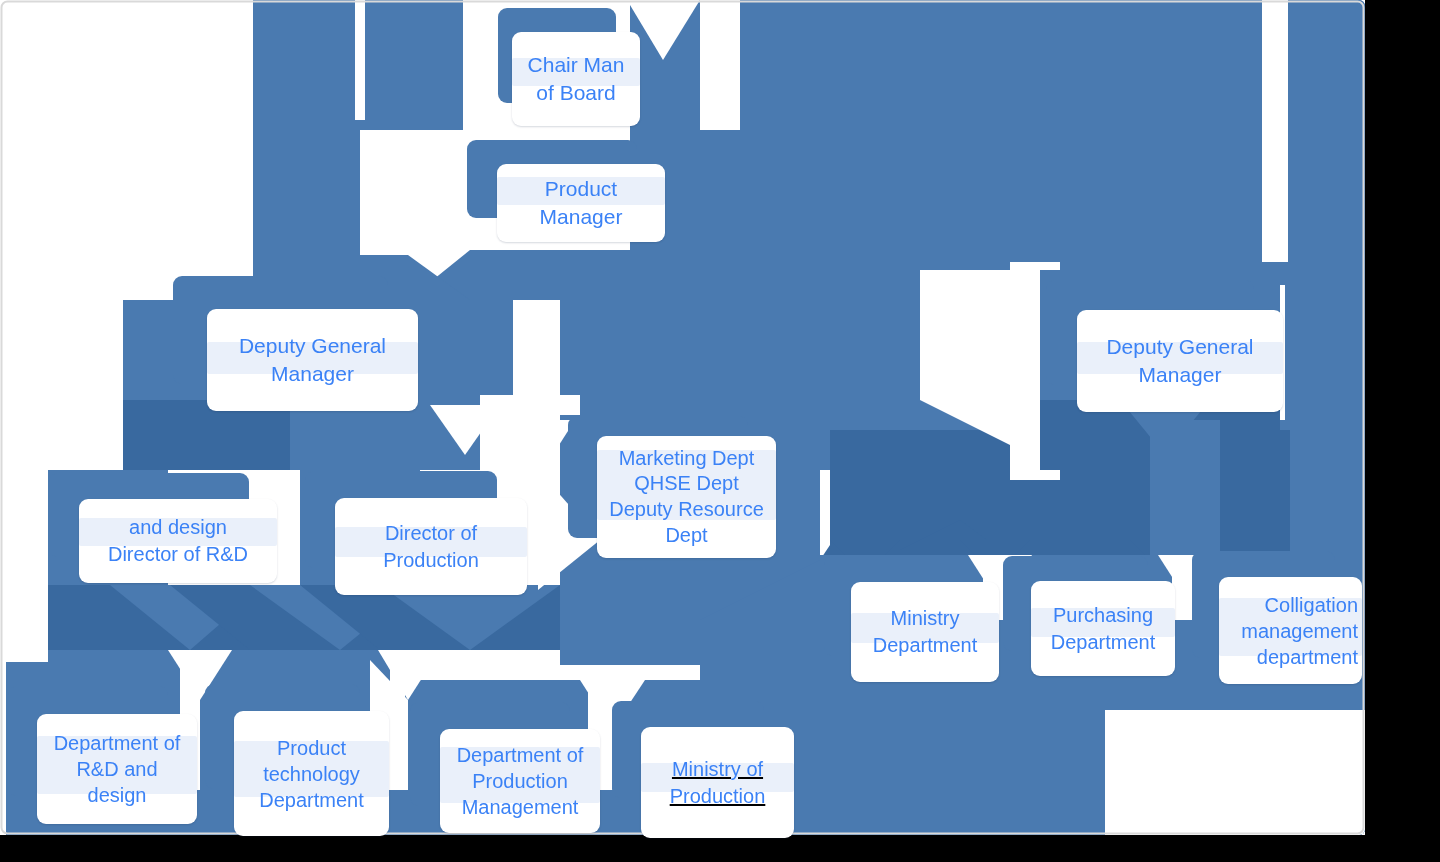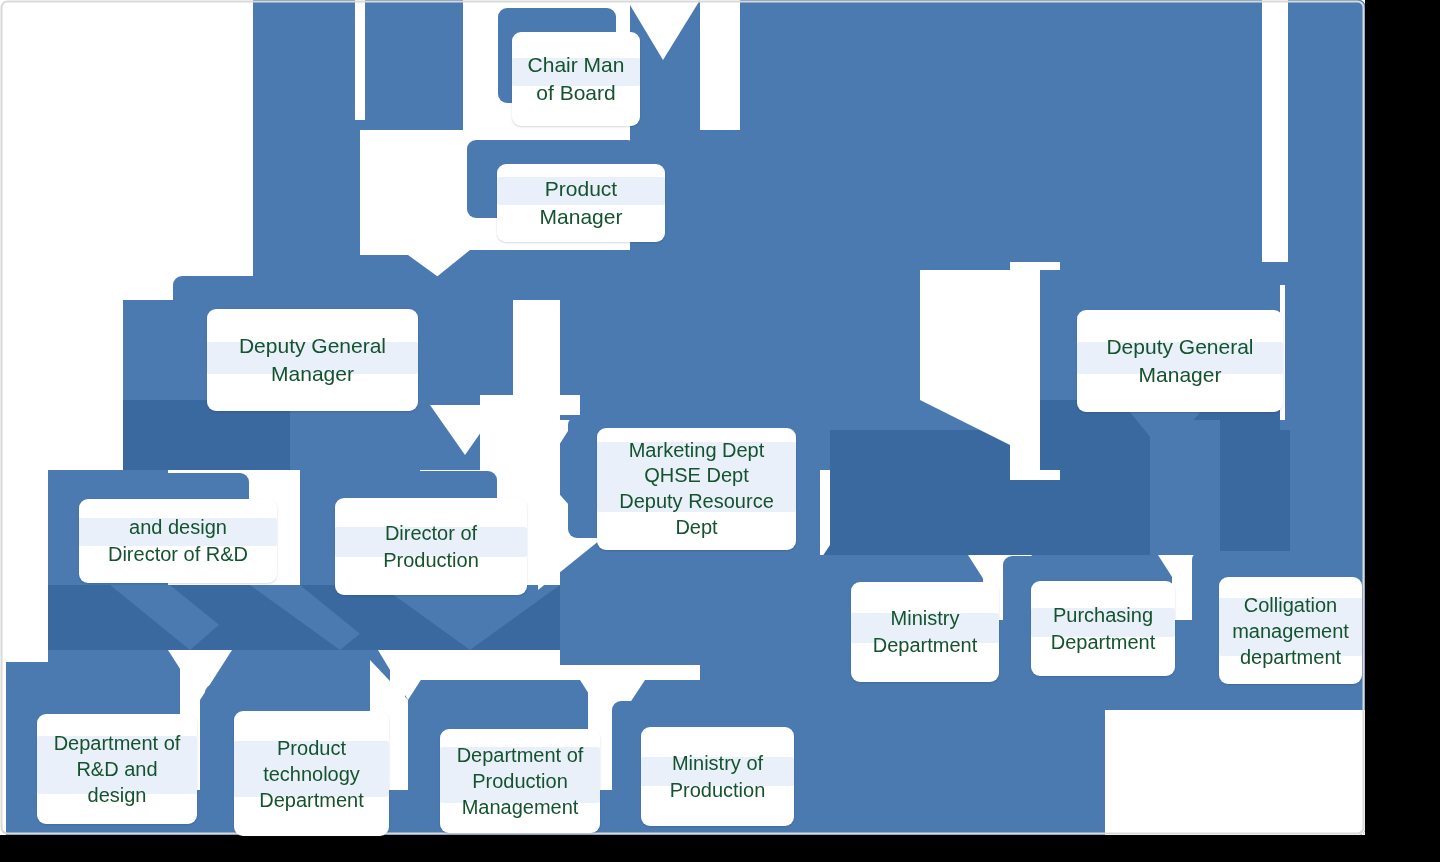--- a/index.html
+++ b/index.html
@@ -22,21 +22,21 @@
     background:#ffffff;
     border-radius:9px;
     box-shadow:0 1px 2px rgba(20,40,70,.18);
     display:flex;align-items:center;justify-content:center;
     overflow:hidden;
   }
   .node .face .txtwrap{
     position:relative;
     width:100%;
     text-align:center;
-    color:#14532d;
+    color:#3b82f6;
     line-height:1.33;
     padding:0 4px;
     box-sizing:border-box;
   }
   .node .face .hl{
     position:absolute;
     left:0;top:0;right:0;
     background:#eaf0fa;
     border-radius:2px;
   }
@@ -229,21 +229,21 @@
       <div class="txtwrap">
         <span class="hl" style="height:30px;top:7px;"></span>
         <span class="txt">Director of</span>
         <span class="txt">Production</span>
       </div>
     </div>
   </div>
 
   <div class="node" style="left:568px;top:416px;width:208px;height:150px;">
     <div class="plate" style="width:180px;height:122px;"></div>
-    <div class="face tiny" style="left:29px;top:12px;width:199px;height:122px;justify-content:flex-end;">
+    <div class="face tiny" style="left:29px;top:20px;width:179px;height:122px;justify-content:flex-end;">
       <div class="txtwrap" style="line-height:1.28;">
         <span class="hl" style="height:70px;top:4px;"></span>
         <span class="txt">Marketing Dept</span>
         <span class="txt">QHSE Dept</span>
         <span class="txt">Deputy Resource</span>
         <span class="txt">Dept</span>
       </div>
     </div>
   </div>
 
@@ -265,21 +265,21 @@
         <span class="hl" style="height:29px;top:6px;"></span>
         <span class="txt">Purchasing</span>
         <span class="txt">Department</span>
       </div>
     </div>
   </div>
 
   <div class="node" style="left:1192px;top:551px;width:170px;height:133px;">
     <div class="plate" style="width:143px;height:107px;"></div>
     <div class="face tiny" style="left:27px;top:26px;width:143px;height:107px;">
-      <div class="txtwrap" style="line-height:1.3;">
+      <div class="txtwrap" style="line-height:1.3;text-align:right;">
         <span class="hl" style="height:58px;top:6px;"></span>
         <span class="txt">Colligation</span>
         <span class="txt">management</span>
         <span class="txt">department</span>
       </div>
     </div>
   </div>
 
   <div class="node" style="left:8px;top:686px;width:190px;height:138px;">
     <div class="plate" style="width:160px;height:110px;"></div>
@@ -312,21 +312,21 @@
         <span class="hl" style="height:56px;top:5px;"></span>
         <span class="txt">Department of</span>
         <span class="txt">Production</span>
         <span class="txt">Management</span>
       </div>
     </div>
   </div>
 
   <div class="node" style="left:612px;top:701px;width:182px;height:123px;">
     <div class="plate" style="width:152px;height:97px;"></div>
-    <div class="face tiny" style="left:29px;top:26px;width:153px;height:99px;">
+    <div class="face tiny" style="left:29px;top:26px;width:153px;height:111px;text-decoration:underline;">
       <div class="txtwrap">
         <span class="hl" style="height:29px;top:7px;"></span>
         <span class="txt">Ministry of</span>
         <span class="txt">Production</span>
       </div>
     </div>
   </div>
 
 </div>
 

